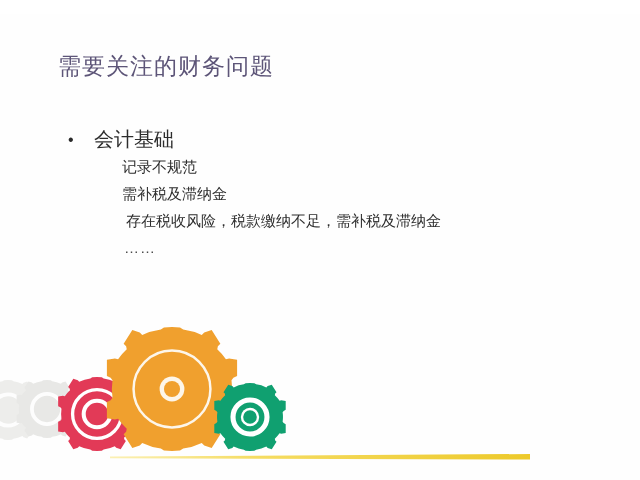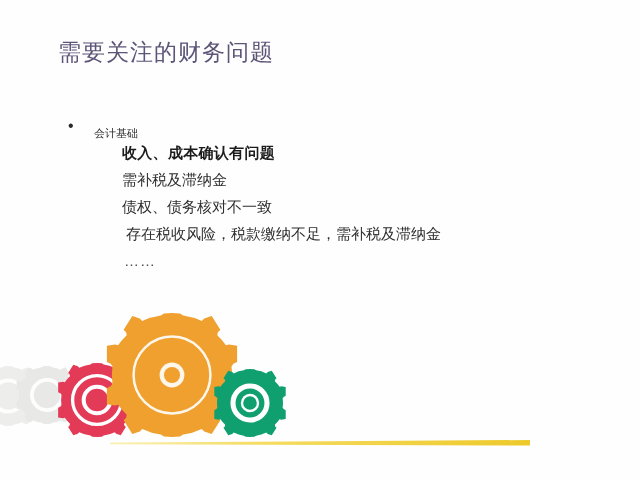--- a/index.html
+++ b/index.html
@@ -13,20 +13,21 @@
     font-family: "Liberation Sans", "DejaVu Sans", sans-serif;
     overflow: hidden;
     position: relative;
   }
 
   #slide {
     position: absolute;
     inset: 0;
     background: #fefefe;
     overflow: hidden;
+    margin-top: 14px;
   }
 
   
   #slide-title {
     position: absolute;
     left: 58px;
     top: 36px;
     font-size: 23px;
     line-height: 32px;
     letter-spacing: 1px;
@@ -52,22 +53,22 @@
     position: absolute;
     left: 68px;
     top: 0;
     font-size: 16px;
     line-height: 27px;
     color: #2a2a2a;
   }
   .level1-text {
     position: absolute;
     left: 94px;
-    top: 8px;
-    font-size: 11px;
+    top: 0;
+    font-size: 20px;
     line-height: 27px;
     color: #2d2d2d;
   }
   .level2-row {
     position: relative;
     height: 27px;
     white-space: nowrap;
   }
   .level2-text {
     position: absolute;
@@ -137,33 +138,30 @@
 
   <div id="slide-title">需要关注的财务问题</div>
 
   <div id="body-list">
 
     <div class="bullet-row">
       <span class="bullet-marker">•</span>
       <span class="level1-text">会计基础</span>
     </div>
 
-
-
-    <div class="level2-row">
-      <span class="level2-text bold">收入、成本确认有问题</span>
-    </div>
+    <div class="level2-row">
+      <span class="level2-text">记录不规范</span>
+    </div>
+
+
 
     <div class="level2-row">
       <span class="level2-text">需补税及滞纳金</span>
     </div>
 
-    <div class="level2-row">
-      <span class="level2-text">债权、债务核对不一致</span>
-    </div>
 
 
     <div class="level2-row">
       <span class="level2-text indented">存在税收风险，税款缴纳不足，需补税及滞纳金</span>
     </div>
 
     <div class="level2-row">
       <span class="level2-text ellipsis">……</span>
     </div>
 

